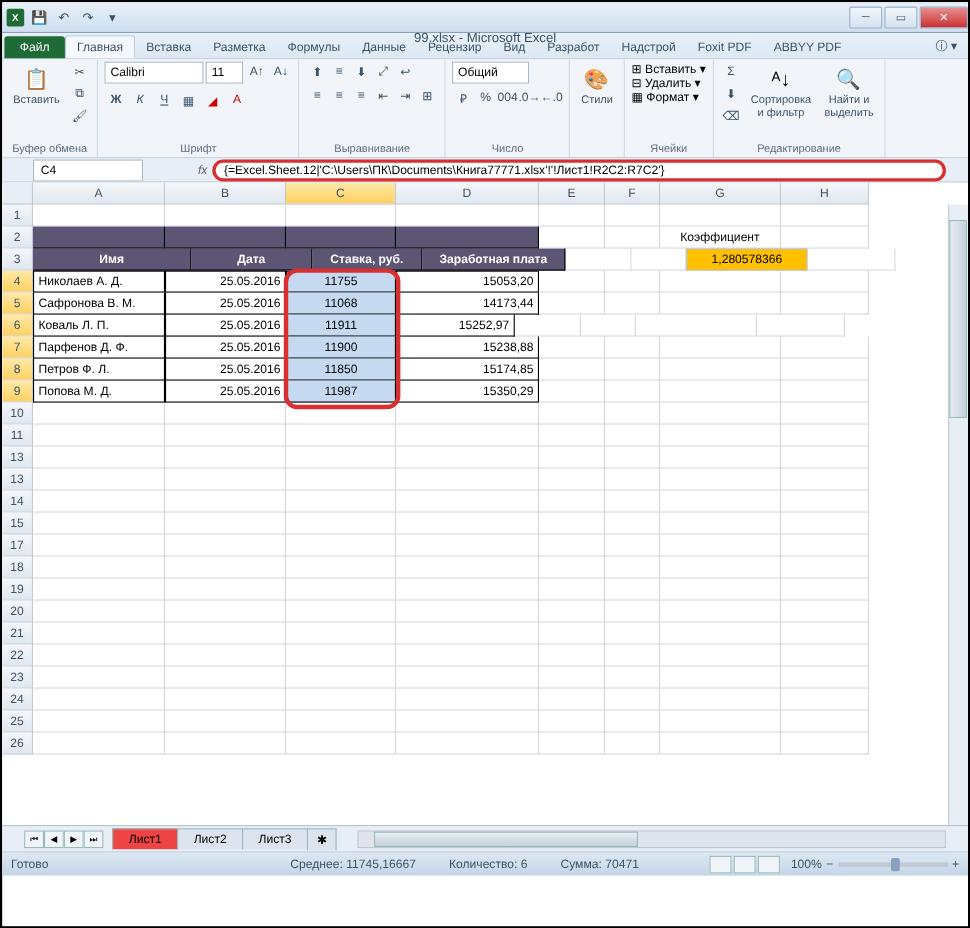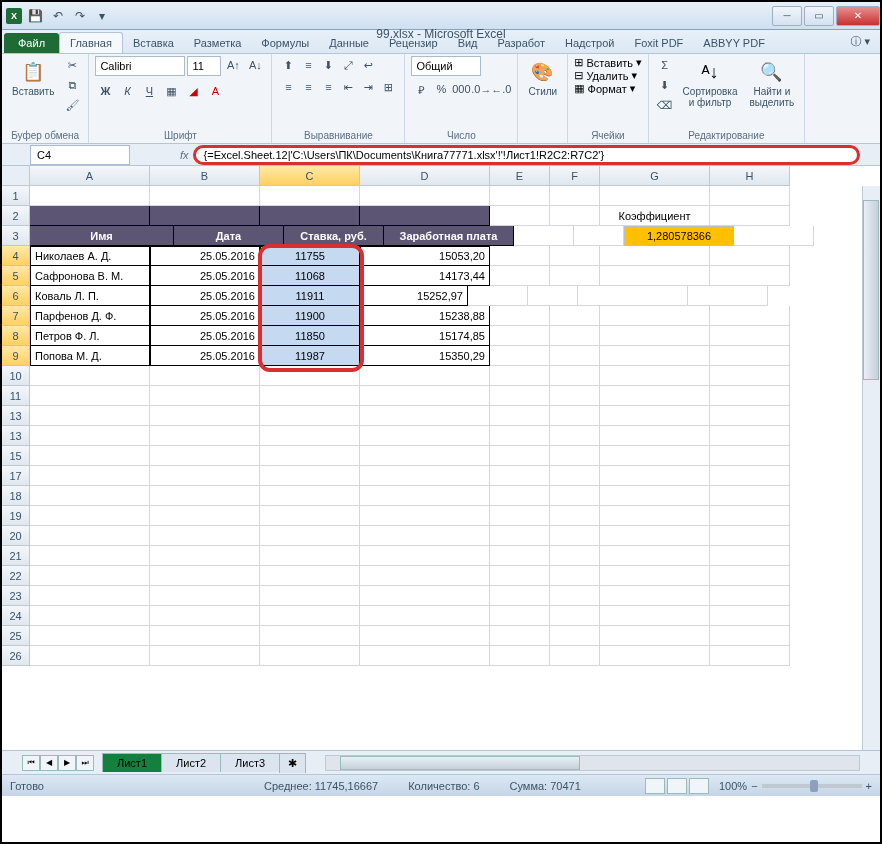--- a/index.html
+++ b/index.html
@@ -48,21 +48,21 @@
 .cell.tborder.first { border-top: 1px solid #000; }
 .cell.num { justify-content: flex-end; }
 .cell.ctr { justify-content: center; }
 .cell.selcell { background: #c5d9f0; }
 .selection-ring { position: absolute; border: 4px solid #d83030; border-radius: 12px; pointer-events: none; }
 .cell.koef-h { background: #fff; justify-content: center; }
 .cell.koef-v { background: #ffc000; justify-content: center; border: 1px solid #bfbfbf; }
 .sheet-tabs { height: 24px; background: #e8eef5; border-top: 1px solid #b5c5d8; display: flex; align-items: center; padding-left: 20px; }
 .navsheet { display: flex; gap: 0; margin-right: 8px; }
 .navsheet span { width: 18px; height: 16px; border: 1px solid #9bb; background: #f0f5fa; display: flex; align-items: center; justify-content: center; font-size: 8px; cursor: pointer; }
-.stab { padding: 3px 14px; background: #15803d; border: 1px solid #9bb; border-bottom: none; font-size: 11px; cursor: pointer; margin-right: -1px; }
+.stab { padding: 3px 14px; background: #ef4444; border: 1px solid #9bb; border-bottom: none; font-size: 11px; cursor: pointer; margin-right: -1px; }
 .stab.inactive { background: #dce5ef; }
 .hscroll { flex: 1; height: 16px; margin-left: 20px; margin-right: 20px; background: #e0e5ec; border: 1px solid #c0c8d2; position: relative; }
 .hscroll-thumb { position: absolute; left: 14px; width: 240px; height: 14px; background: linear-gradient(#e8eef5,#c5d0dc); border: 1px solid #9bb; }
 .statusbar { height: 22px; background: linear-gradient(#dce8f4,#c5d5e6); border-top: 1px solid #b5c5d8; display: flex; align-items: center; padding: 0 8px; font-size: 11px; color: #3b5368; }
 .statusbar .sp { margin-left: 30px; }
 .viewbtns { margin-left: auto; display: flex; align-items: center; gap: 2px; }
 .vbtn { width: 20px; height: 16px; border: 1px solid #9bb; background: #f0f5fa; cursor: pointer; }
 .zoom { display: flex; align-items: center; gap: 4px; margin-left: 10px; }
 .zoom-track { width: 100px; height: 4px; background: #c0c8d2; position: relative; }
 .zoom-thumb { position: absolute; left: 48px; top: -4px; width: 8px; height: 12px; background: #8ba0bc; border-radius: 2px; }
@@ -165,21 +165,21 @@
       </div>
     </div>
     <div class="rgroup-label">Выравнивание</div>
   </div>
   <div class="rgroup">
     <div class="rgroup-content" style="flex-direction:column;">
       <div class="combo" style="width:70px;">Общий</div>
       <div style="display:flex;">
         <div class="minibtn">₽</div>
         <div class="minibtn">%</div>
-        <div class="minibtn">000</div>
+        <div class="minibtn">004</div>
         <div class="minibtn">.0→</div>
         <div class="minibtn">←.0</div>
       </div>
     </div>
     <div class="rgroup-label">Число</div>
   </div>
   <div class="rgroup">
     <div class="rgroup-content">
       <div class="bigbtn">
         <div class="ico">🎨</div>
@@ -376,20 +376,31 @@
         <div class="cell" style="width:120px"></div>
         <div class="cell" style="width:110px"></div>
         <div class="cell" style="width:100px"></div>
         <div class="cell" style="width:130px"></div>
         <div class="cell" style="width:60px"></div>
         <div class="cell" style="width:50px"></div>
         <div class="cell" style="width:110px"></div>
         <div class="cell" style="width:80px"></div>
       </div>
       <div class="gridrow">
+        <div class="rowhdr ">14</div>
+        <div class="cell" style="width:120px"></div>
+        <div class="cell" style="width:110px"></div>
+        <div class="cell" style="width:100px"></div>
+        <div class="cell" style="width:130px"></div>
+        <div class="cell" style="width:60px"></div>
+        <div class="cell" style="width:50px"></div>
+        <div class="cell" style="width:110px"></div>
+        <div class="cell" style="width:80px"></div>
+      </div>
+      <div class="gridrow">
         <div class="rowhdr ">15</div>
         <div class="cell" style="width:120px"></div>
         <div class="cell" style="width:110px"></div>
         <div class="cell" style="width:100px"></div>
         <div class="cell" style="width:130px"></div>
         <div class="cell" style="width:60px"></div>
         <div class="cell" style="width:50px"></div>
         <div class="cell" style="width:110px"></div>
         <div class="cell" style="width:80px"></div>
       </div>

